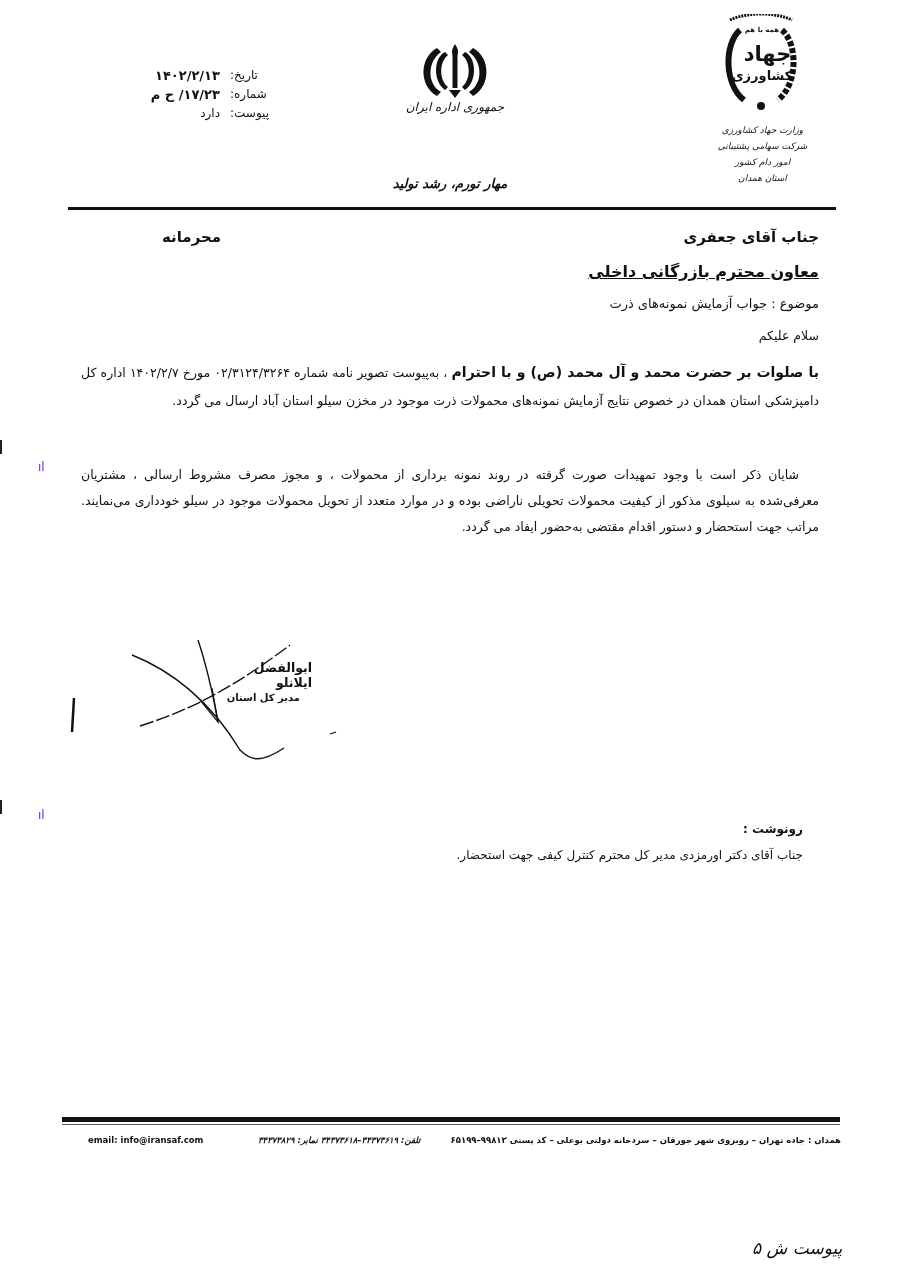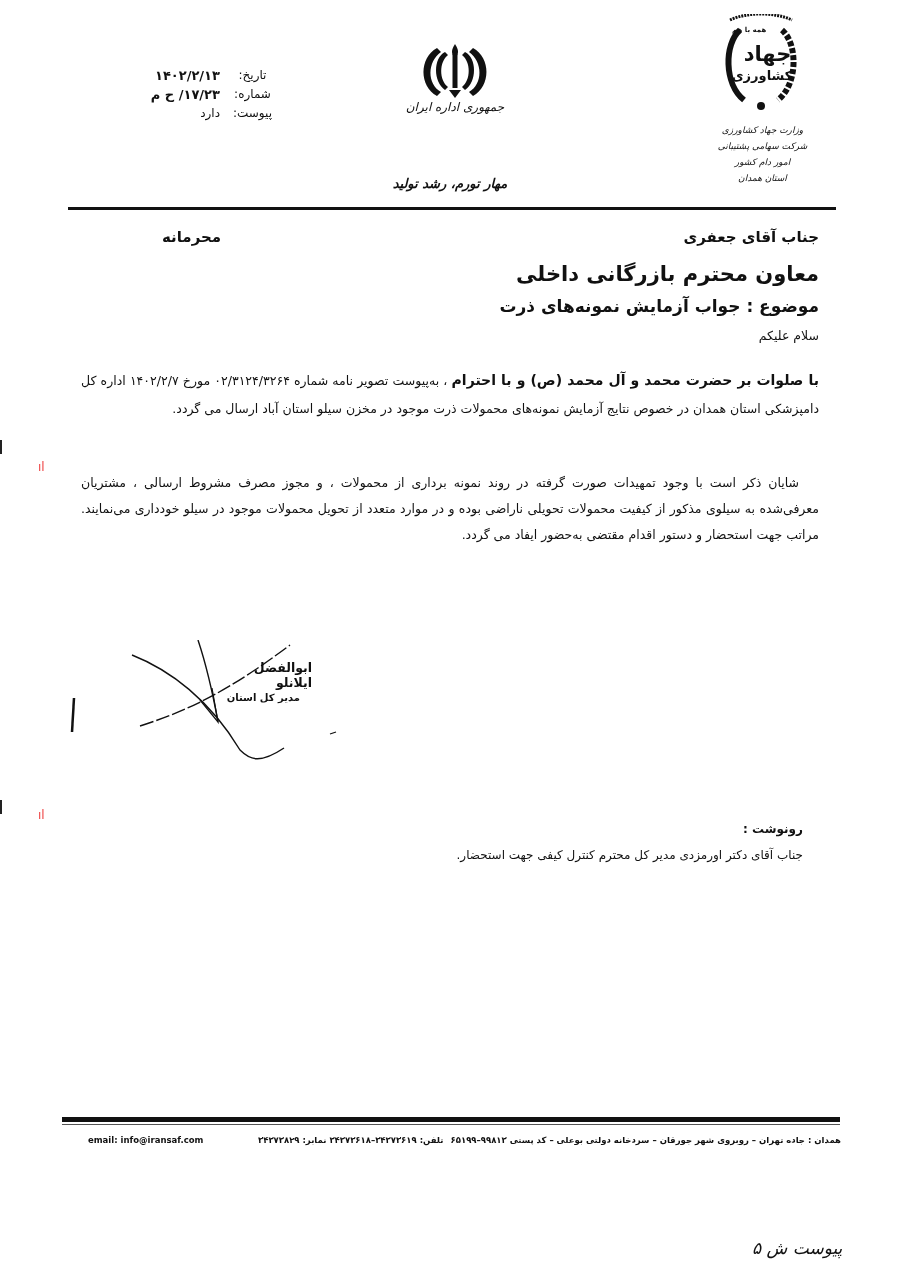--- a/index.html
+++ b/index.html
@@ -4,67 +4,67 @@
   <style>
     * { margin: 0; padding: 0; box-sizing: border-box; }
     html, body { width: 901px; height: 1280px; background: #ffffff; overflow: hidden; }
     body { position: relative; font-family: "DejaVu Sans", sans-serif; color: #111; }
     .abs { position: absolute; }
     .rtl { direction: rtl; unicode-bidi: isolate; }
 
     
     .meta { left: 135px; top: 66px; width: 140px; font-size: 12px; line-height: 19px; }
     .meta-row { display: flex; justify-content: flex-start; gap: 10px; direction: rtl; height: 19px; }
-    .meta-row .lbl { width: 45px; text-align: center; }
+    .meta-row .lbl { width: 45px; text-align: left; }
     .meta-row .val { text-align: right; flex: 1; }
     .meta-row .val.big { font-size: 13px; font-weight: bold; }
 
     
     .emblem { left: 415px; top: 40px; width: 80px; height: 60px; }
     .emblem-caption { left: 395px; top: 100px; width: 120px; text-align: center; font-family: "DejaVu Serif", serif; font-style: italic; font-size: 12px; }
     .slogan { left: 370px; top: 176px; width: 160px; text-align: center; font-family: "DejaVu Serif", serif; font-style: italic; font-weight: bold; font-size: 13px; }
 
     
     .jahad-logo { left: 722px; top: 14px; width: 78px; height: 100px; }
     .jahad-title { left: 727px; top: 42px; width: 70px; text-align: center; font-size: 21px; font-weight: bold; padding-left: 11px; }
     .jahad-sub { left: 727px; top: 68px; width: 70px; text-align: center; font-size: 13px; font-weight: bold; }
-    .jahad-top { left: 732px; top: 26px; width: 60px; text-align: left; font-size: 7px; font-weight: bold; }
+    .jahad-top { left: 732px; top: 26px; width: 60px; text-align: center; font-size: 7px; font-weight: bold; }
     .org-lines { left: 715px; top: 122px; width: 95px; text-align: center; font-family: "DejaVu Serif", serif; font-style: italic; font-size: 9px; line-height: 16px; }
 
     .top-rule { left: 68px; top: 207px; width: 768px; height: 3px; background: #111; }
 
     
     .addr1 { right: 82px; top: 228px; font-size: 15px; font-weight: bold; }
     .confidential { left: 162px; top: 228px; font-size: 15px; font-weight: bold; }
-    .addr2 { right: 82px; top: 262px; font-size: 21px; font-weight: bold; }
-    .subject { right: 82px; top: 296px; font-size: 17px; font-weight: bold; }
+    .addr2 { right: 82px; top: 262px; font-size: 16px; font-weight: bold; text-decoration: underline; }
+    .subject { right: 82px; top: 296px; font-size: 13px; }
     .greeting { right: 82px; top: 328px; font-size: 12.5px; margin-left: 32px; }
 
-    .para { right: 82px; width: 738px; text-align: justify; text-align-last: right; margin-top: 8px; }
+    .para { right: 82px; width: 738px; text-align: justify; text-align-last: right; }
     .p1 { top: 358px; font-size: 12.5px; line-height: 28px; }
     .p1 .bold-intro { font-weight: bold; font-size: 14px; }
     .p2 { top: 462px; font-size: 12.5px; line-height: 26px; text-indent: 20px; }
 
     
     .sig-name { left: 220px; top: 660px; width: 92px; text-align: right; font-size: 12.5px; font-weight: bold; }
     .sig-title { left: 208px; top: 692px; width: 92px; text-align: right; font-size: 10px; font-weight: bold; }
     .sig-strokes { left: 60px; top: 640px; width: 300px; height: 140px; }
 
     
     .cc-label { right: 98px; top: 822px; font-size: 12px; font-weight: bold; }
     .cc-text { right: 98px; top: 848px; font-size: 12px; }
 
     
-    .mark { font-size: 12px; color: #ef4444; }
+    .mark { font-size: 12px; color: #6d28d9; }
 
     
     .foot-rule { left: 62px; top: 1117px; width: 778px; height: 5px; background: #111; }
     .foot-rule-thin { left: 62px; top: 1124px; width: 778px; height: 1px; background: #555; }
     .foot-addr { right: 60px; top: 1135px; font-size: 8.5px; font-weight: bold; }
-    .foot-phone { left: 258px; top: 1135px; font-size: 8.5px; font-weight: bold; }
+    .foot-phone { left: 258px; top: 1135px; font-size: 8.5px; font-weight: bold; font-style: italic; }
     .foot-email { left: 88px; top: 1135px; font-size: 8.5px; font-weight: bold; direction: ltr; }
 
     .handnote { left: 752px; top: 1238px; font-family: "DejaVu Serif", serif; font-style: italic; font-size: 17px; }
   </style>
 </head>
 <body>
 
 <div class="abs meta">
   <div class="meta-row">
     <span class="lbl">تاریخ:</span>

